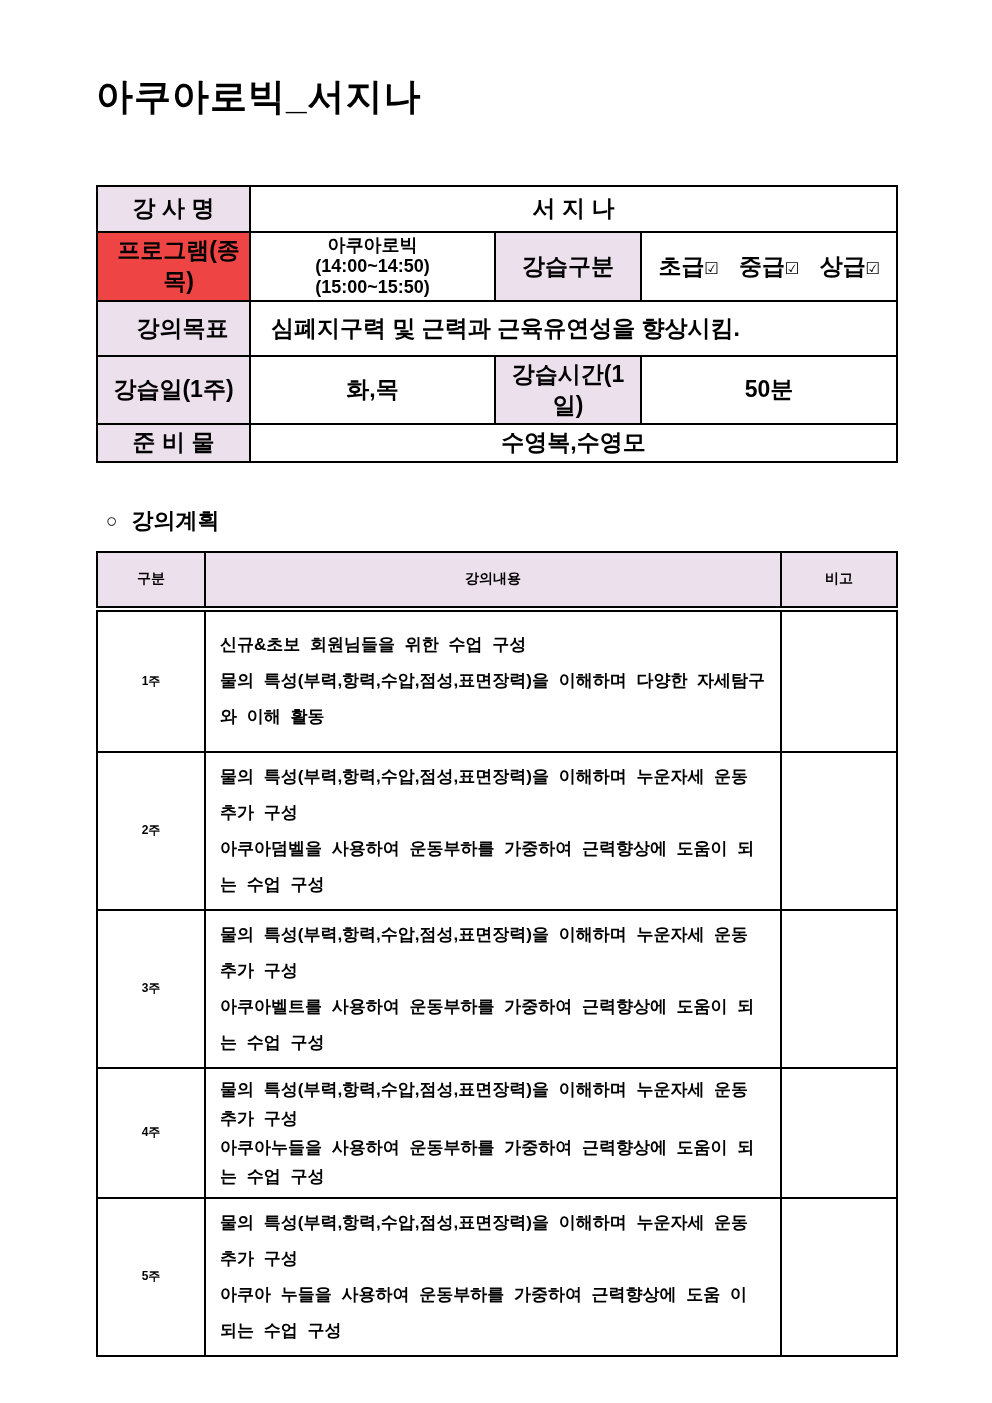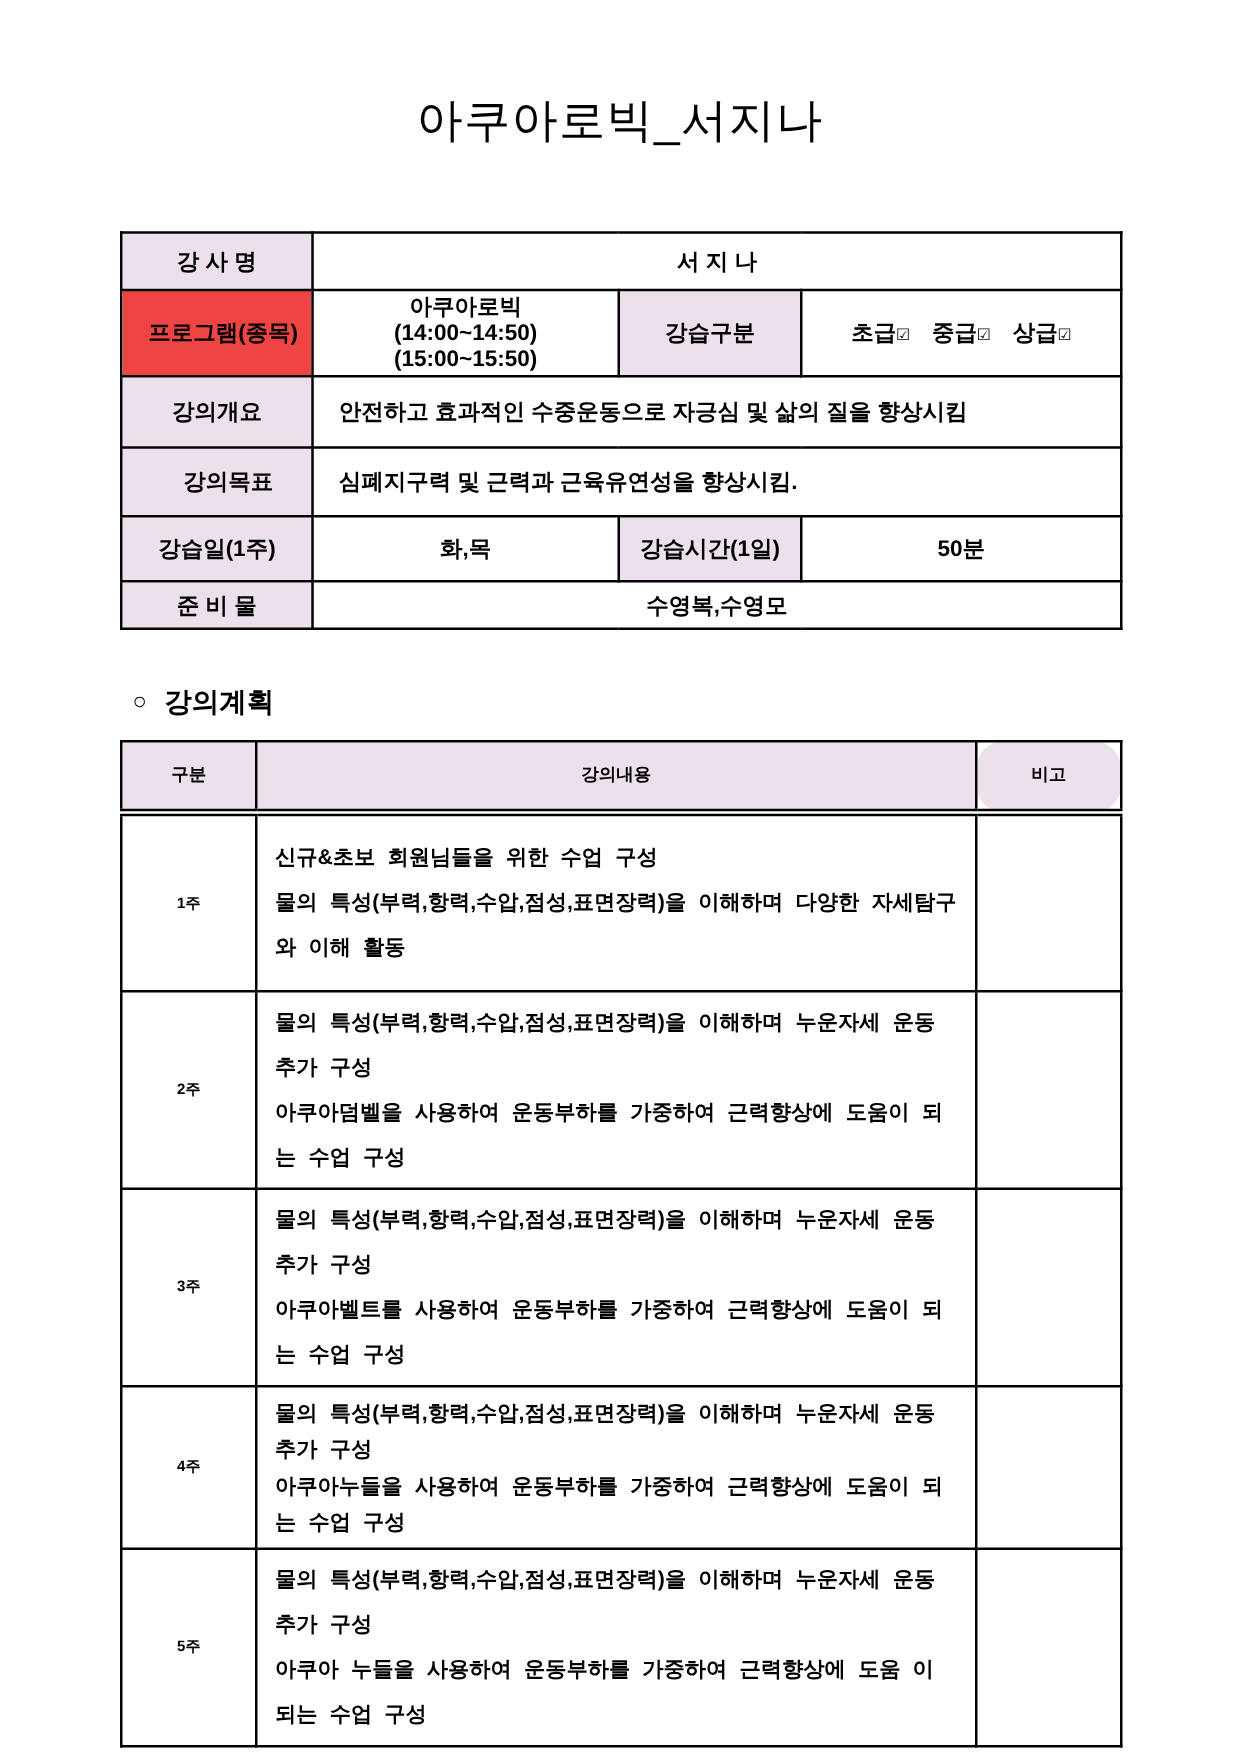--- a/index.html
+++ b/index.html
@@ -13,35 +13,34 @@
     font-family: "Liberation Sans", "DejaVu Sans", sans-serif;
     color: #000000;
     overflow: hidden;
   }
   .doc {
     width: 800px;
     margin-left: 96px;
   }
   .title {
     margin: 76px 0 0 0;
-    text-align: center;
     font-size: 37px;
-    font-weight: normal;
+    font-weight: bold;
     letter-spacing: 1px;
     line-height: 1.15;
   }
   table {
     border-collapse: collapse;
     table-layout: fixed;
     width: 800px;
   }
   td, th {
     border: 2px solid #000;
     padding: 2px 6px;
-    font-size: 18px;
+    font-size: 23px;
     font-weight: bold;
     text-align: center;
     vertical-align: middle;
     overflow: hidden;
   }
   .info-table { margin-top: 66px; }
   .hd { background: #EDE0ED; }
   .left { text-align: left; padding-left: 20px; padding-right: 10px; }
   .pre { white-space: pre-line; margin-left: 40px; }
   .program-value { font-size: 18px; line-height: 21px; }
@@ -97,24 +96,20 @@
         <td colspan="3">서 지 나</td>
       </tr>
       <tr style="height:68px">
         <td class="hd" style="background: #ef4444; padding-left: 16px;">프로그램(종목)</td>
         <td class="pre program-value">아쿠아로빅
 (14:00~14:50)
 (15:00~15:50)</td>
         <td class="hd" style="background: rgb(237, 224, 237);">강습구분</td>
         <td class="check-value">초급☑ 중급☑ 상급☑</td>
       </tr>
-      <tr style="height:57px">
-        <td class="hd" style="background: rgb(237, 224, 237);">강의개요</td>
-        <td colspan="3" class="left">안전하고 효과적인 수중운동으로 자긍심 및 삶의 질을 향상시킴</td>
-      </tr>
       <tr style="height:55px">
         <td class="hd" style="background: rgb(237, 224, 237); padding-left: 24px;">강의목표</td>
         <td colspan="3" class="left">심폐지구력 및 근력과 근육유연성을 향상시킴.</td>
       </tr>
       <tr style="height:52px">
         <td class="hd" style="background: rgb(237, 224, 237);">강습일(1주)</td>
         <td>화,목</td>
         <td class="hd" style="background: rgb(237, 224, 237);">강습시간(1일)</td>
         <td>50분</td>
       </tr>
@@ -133,21 +128,21 @@
   <table class="plan-table">
     <colgroup>
       <col style="width:108px">
         <col style="width:576px">
         <col style="width:116px">
     </colgroup>
     <thead>
       <tr>
         <th class="hd" style="background: rgb(237, 224, 237);">구분</th>
         <th class="hd" style="background: rgb(237, 224, 237);">강의내용</th>
-        <th class="hd" style="background: rgb(237, 224, 237); border-radius: 22px;">비고</th>
+        <th class="hd" style="background: rgb(237, 224, 237);">비고</th>
       </tr>
     </thead>
     <tbody>
       <tr style="height:143px">
         <td class="week-cell">1주</td>
         <td class="content-cell">신규&amp;초보 회원님들을 위한 수업 구성
 물의 특성(부력,항력,수압,점성,표면장력)을 이해하며 다양한 자세탐구와 이해 활동</td>
         <td></td>
       </tr>
       <tr style="height:144px">

